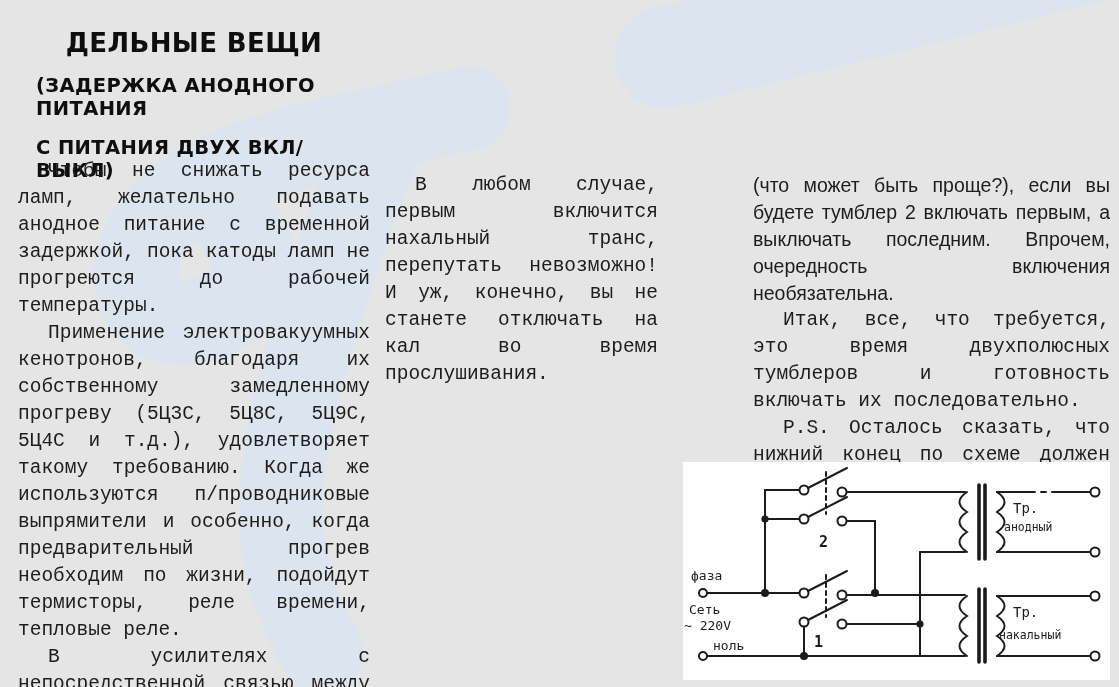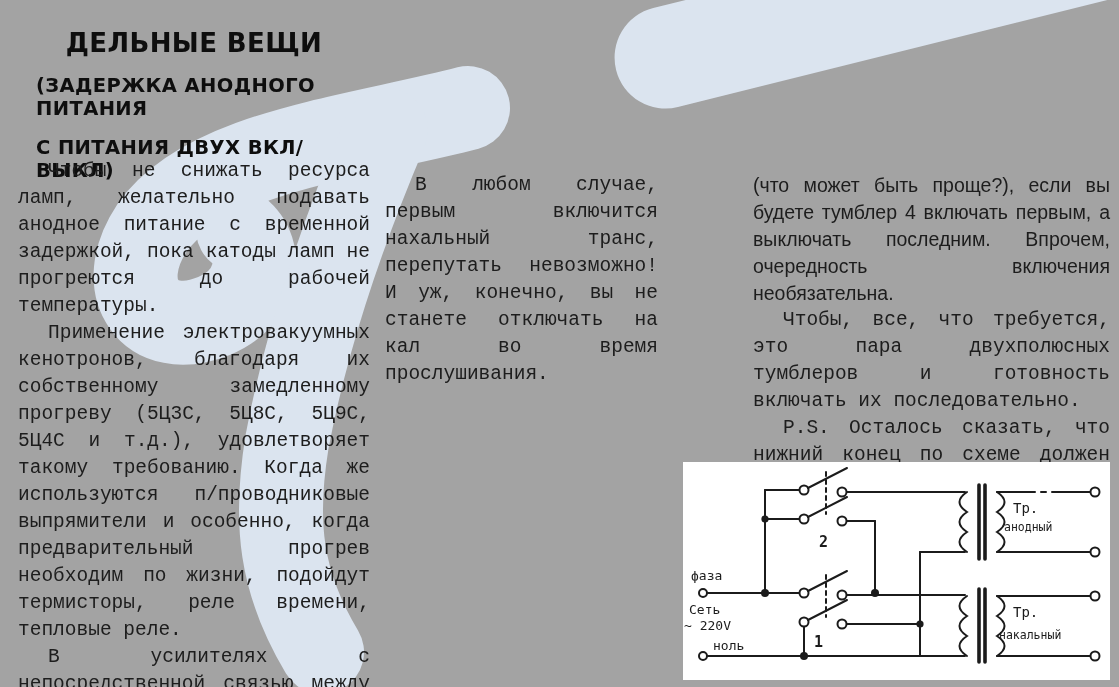--- a/index.html
+++ b/index.html
@@ -1,19 +1,19 @@
 <!DOCTYPE html>
 <html><head>
 <meta charset="utf-8">
 <style>
   html,body { margin:0; padding:0; }
   .page {
     position:relative;
     width:1119px; height:687px;
-    background:#a3a3a3;
+    background:#e5e5e5;
     overflow:hidden;
     font-family:"Liberation Sans", sans-serif;
     color:#1d1d1d;
   }
   .watermark { position:absolute; left:0; top:0; width:1119px; height:687px; z-index:0; }
   .title {
     position:absolute; left:36px; top:28px; width:316px; z-index:2;
     font-family:"DejaVu Sans", sans-serif;
     font-weight:bold; color:#0e0e0e; letter-spacing:0.4px;
   }
@@ -63,22 +63,22 @@
     <p class="ind">В усилителях с непосредственной связью между каскадами, таких, к примеру, как Loftin-White, без задержанной подачи анодного напряжения, просто не обойтись. Так как рабочие напряжения в таких схемах жестко связаны меж-</p>
   </div>
 
   <div id="col2" class="col">
     <div class="cutout"></div>
     <p class="ind">В любом случае, первым включится нахальный транс, перепутать невозможно! И уж, конечно, вы не станете отключать на кал во время прослушивания.</p>
 
   </div>
 
   <div id="col3" class="col">
-    <p>(что может быть проще?), если вы будете тумблер 4 включать первым, а выключать последним. Впрочем, очередность включения необязательна.</p>
-    <p class="ind">Чтобы, все, что требуется, это пара двухполюсных тумблеров и готовность включать их последовательно.</p>
+    <p>(что может быть проще?), если вы будете тумблер 2 включать первым, а выключать последним. Впрочем, очередность включения необязательна.</p>
+    <p class="ind">Итак, все, что требуется, это время двухполюсных тумблеров и готовность включать их последовательно.</p>
     <p class="ind">P.S. Осталось сказать, что нижний конец по схеме должен быть «нулевым». Ради безопасности.</p>
   </div>
 
   <div class="diagram-box">
     <svg width="427" height="218" viewBox="0 0 427 218">
       <rect x="0" y="0" width="427" height="218" fill="#ffffff"></rect>
       <g stroke="#1b1b1b" stroke-width="2" fill="none" stroke-linecap="round">
 
         <circle cx="20" cy="131" r="4" fill="#ffffff"></circle>
         <line x1="24" y1="131" x2="79" y2="131"></line>

